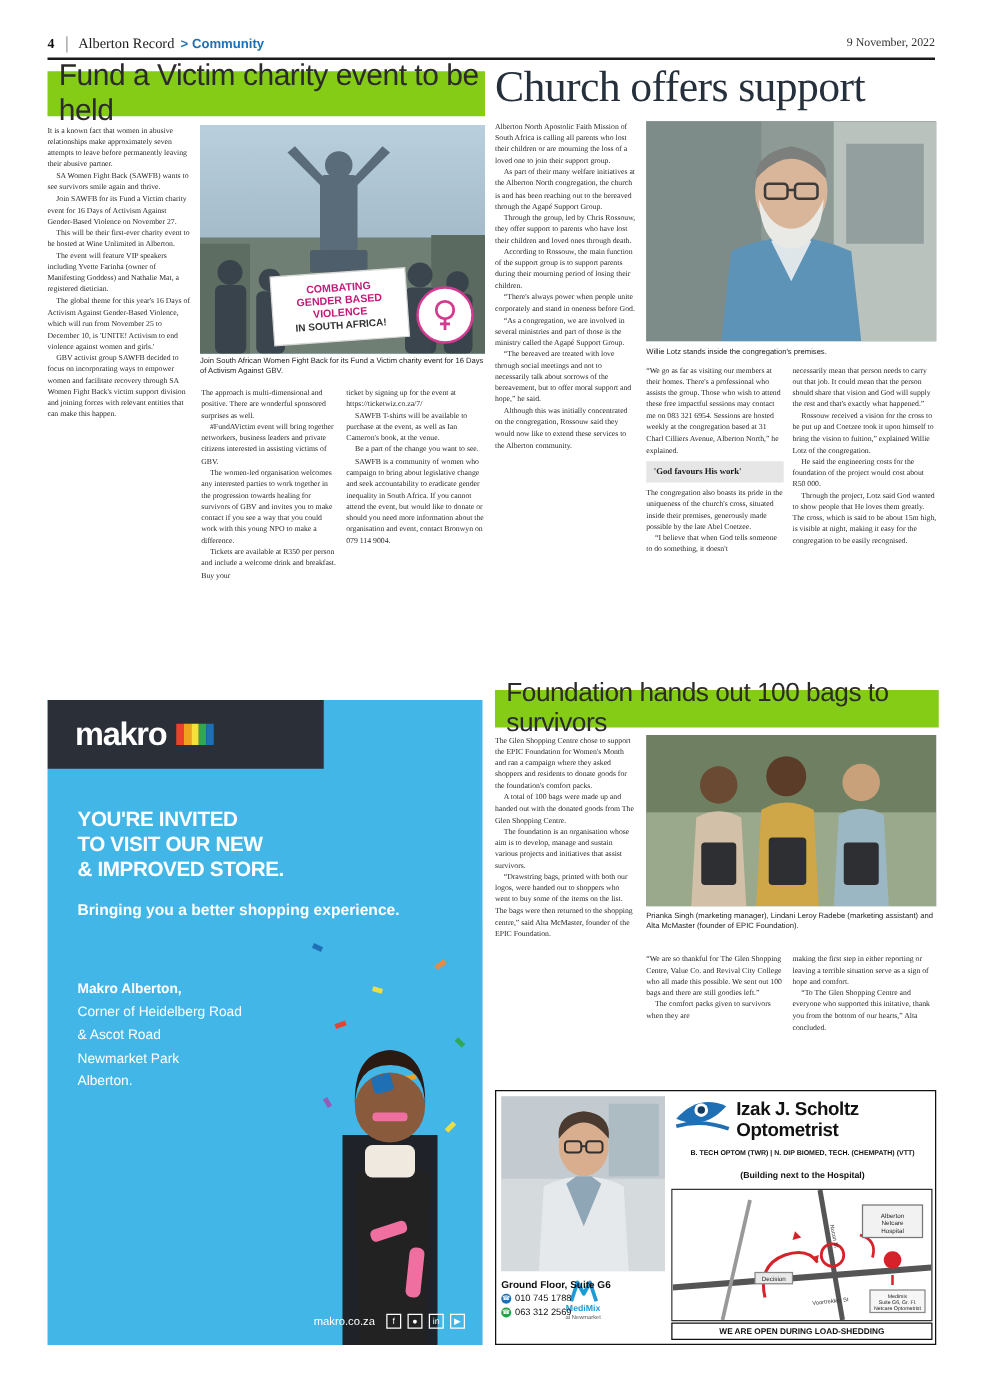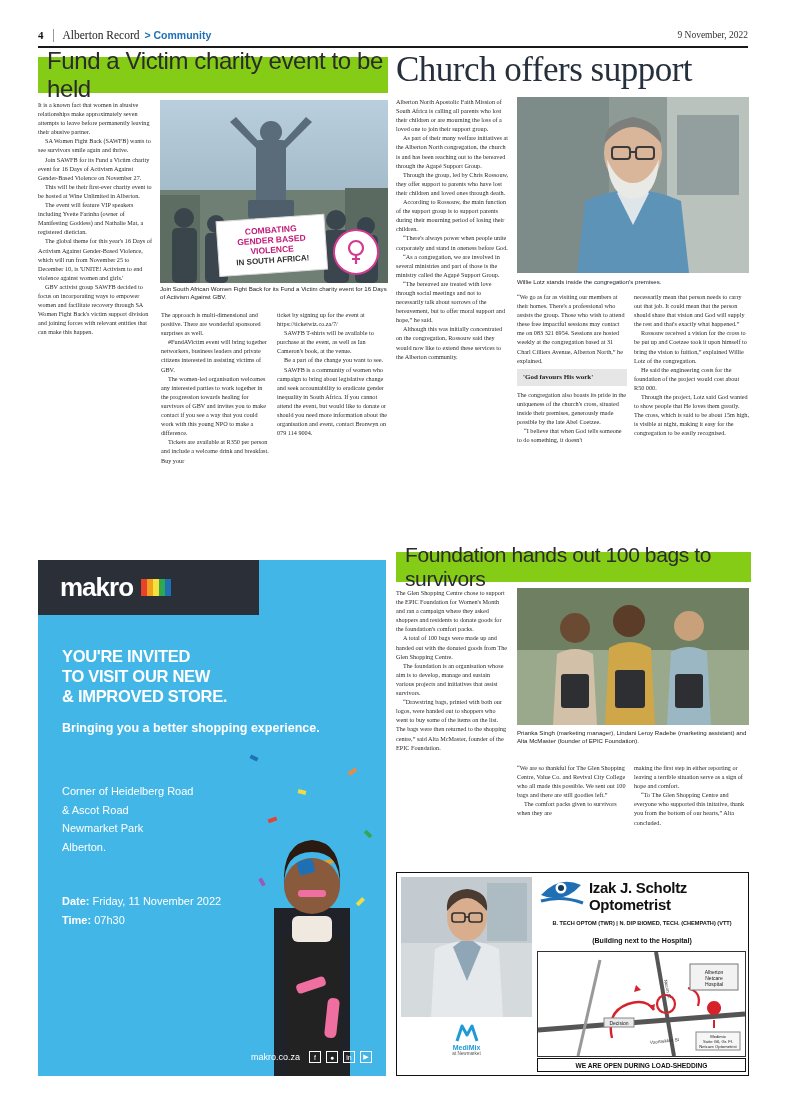--- a/index.html
+++ b/index.html
@@ -443,32 +443,27 @@
 
     <div id="makro-headline">
       <div>YOU'RE INVITED</div>
       <div>TO VISIT OUR NEW</div>
       <div>&amp; IMPROVED STORE.</div>
     </div>
 
     <div id="makro-sub">Bringing you a better shopping experience.</div>
 
     <div id="makro-addr">
+      <div class="b">Makro Alberton,</div>
       <div>Corner of Heidelberg Road</div>
       <div>&amp; Ascot Road</div>
       <div>Newmarket Park</div>
       <div>Alberton.</div>
     </div>
 
-    <div id="makro-datetime">
-      <div><span class="b">Date:</span>
-        <span>Friday, 11 November 2022</span></div>
-      <div><span class="b">Time:</span>
-        <span>07h30</span></div>
-    </div>
 
 
     <div id="makro-footer">
       <span id="makro-url">makro.co.za</span>
       <span class="soc">f</span>
       <span class="soc">●</span>
       <span class="soc">in</span>
       <span class="soc">▶</span>
     </div>
   </div>
@@ -541,17 +536,28 @@
     </div>
 
     <div id="medimix">
       <svg width="26" height="20" viewBox="0 0 26 20">
         <path d="M3 18 L8 3 L13 12 L18 3 L23 18" stroke="#1f9ad6" stroke-width="3" fill="none" stroke-linejoin="round"></path>
       </svg>
       <div style="font-family:'Liberation Sans',sans-serif;font-size:7px;font-weight:bold;color:#1f9ad6;margin-top:1px">MediMix</div>
       <div style="font-family:'Liberation Sans',sans-serif;font-size:4.6px;color:#555">at Newmarket</div>
     </div>
 
+    <div id="optom-addr" style="top:undefined">
+      <div class="b">Ground Floor, Suite G6</div>
+      <div class="phone-line">
+        <span class="ico-circ" style="background:#1f6fb5">☎</span>
+        <span>010 745 1788</span>
+      </div>
+      <div class="phone-line">
+        <span class="ico-circ" style="background:#25a244">☎</span>
+        <span>063 312 2569</span>
+      </div>
+    </div>
 
     <div id="optom-banner">WE ARE OPEN DURING LOAD-SHEDDING</div>
   </div>
 
 </div>
 
 </body></html>

